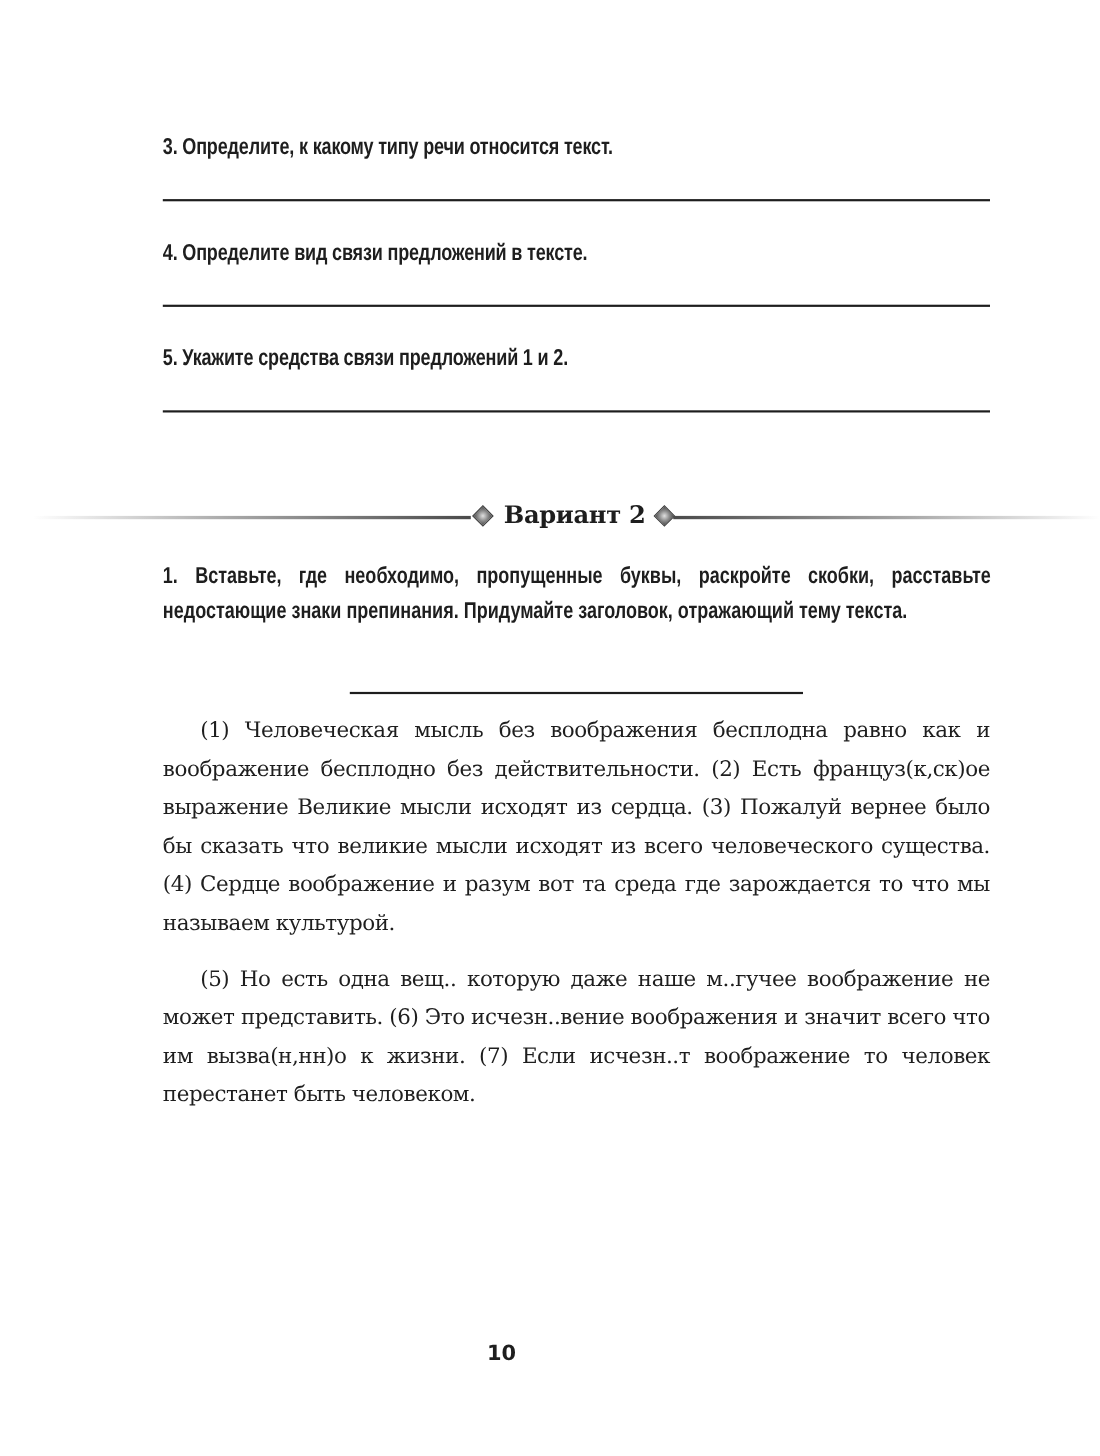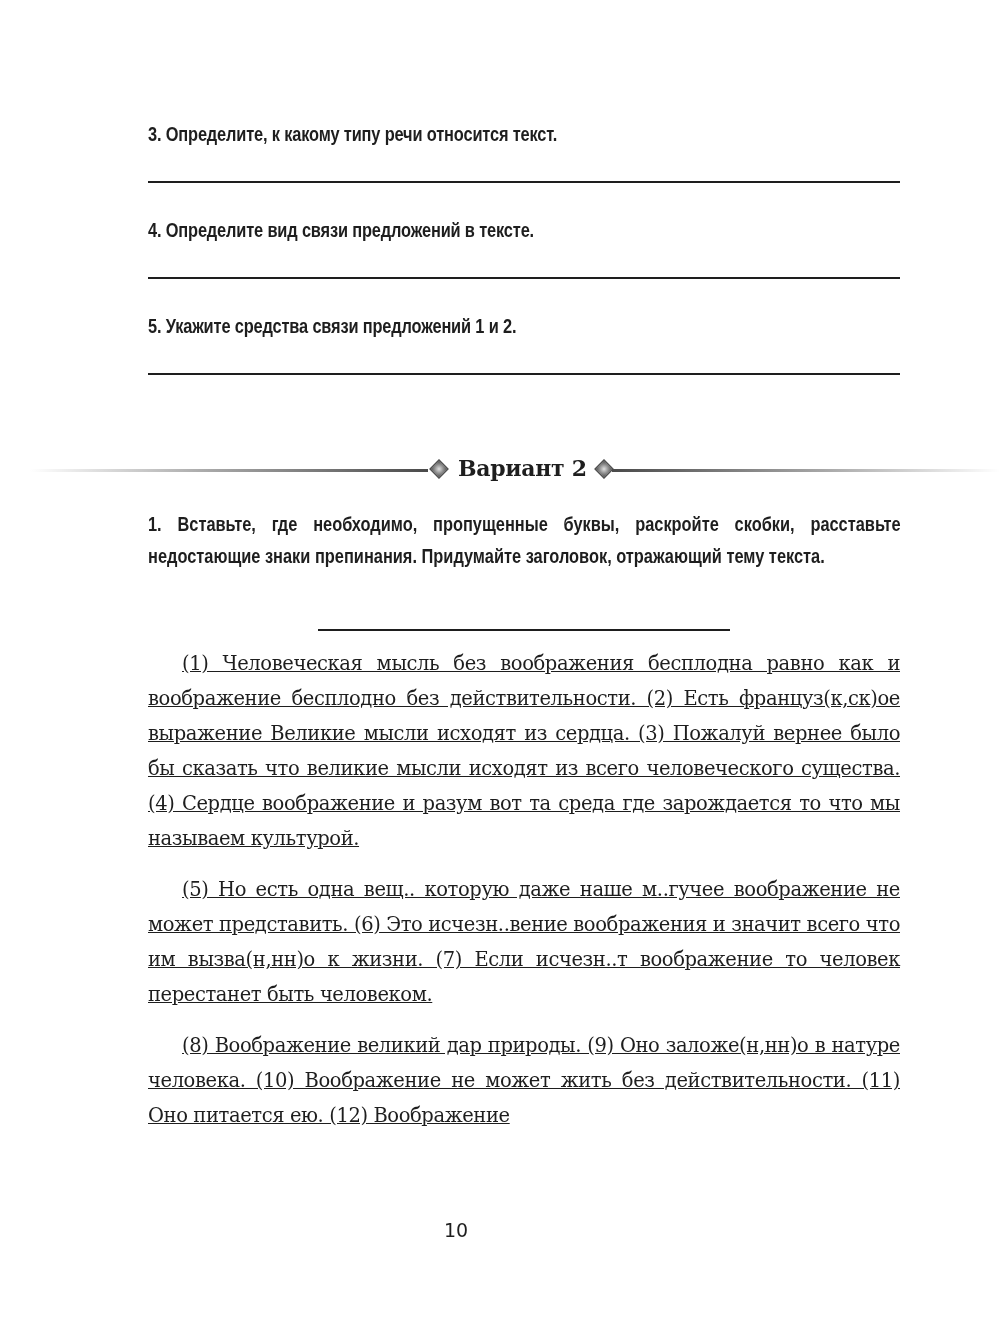--- a/index.html
+++ b/index.html
@@ -36,27 +36,27 @@
   .task1 {
     position: absolute; left: 148px; top: 508px; width: 965px;
     font-family: "Liberation Sans", sans-serif; font-weight: bold; font-size: 21px;
     line-height: 32px; transform: scaleX(0.78); transform-origin: left top;
     text-align: justify; text-align-last: left;
   }
   .title-line { position: absolute; left: 318px; top: 629px; width: 412px; height: 2px; background: #1e1e1e; }
   .body-text {
     position: absolute; left: 148px; top: 646px; width: 752px;
     font-family: "DejaVu Serif", serif; font-size: 19.5px; line-height: 35px;
-    color: #1e1e1e; text-align: justify; letter-spacing: -0.4px; text-decoration: underline;
+    color: #1e1e1e; text-align: justify; letter-spacing: -0.4px;
   }
   .para { margin: 0 0 0 0; text-indent: 34px; }
   .para + .para { margin-top: 16px; }
   .page-number {
     position: absolute; left: 0; width: 912px; top: 1219px; text-align: center;
-    font-family: "DejaVu Sans", sans-serif; font-size: 19px; color: #1e1e1e;
+    font-family: "DejaVu Sans", sans-serif; font-size: 19px; color: #1e1e1e; font-weight: bold;
   }
 </style>
 </head>
 <body>
 
 <div>
   <div class="q" style="top:122px;">3. Определите, к какому типу речи относится текст.</div>
   <div class="answer-line" style="top:181px;"></div>
 </div>
 
@@ -78,16 +78,15 @@
   <div class="rule-right"></div>
 </div>
 
 <div class="task1">1. Вставьте, где необходимо, пропущенные буквы, раскройте скобки, расставьте недостающие знаки препинания. Придумайте заголовок, отражающий тему текста.</div>
 
 <div class="title-line"></div>
 
 <div class="body-text">
   <p class="para">(1) Человеческая мысль без воображения бесплодна равно как и воображение бесплодно без действительности. (2) Есть француз(к,ск)ое выражение Великие мысли исходят из сердца. (3) Пожалуй вернее было бы сказать что великие мысли исходят из всего человеческого существа. (4) Сердце воображение и разум вот та среда где зарождается то что мы называем культурой.</p>
   <p class="para">(5) Но есть одна вещ.. которую даже наше м..гучее воображение не может представить. (6) Это исчезн..вение воображения и значит всего что им вызва(н,нн)о к жизни. (7) Если исчезн..т воображение то человек перестанет быть человеком.</p>
-  <p class="para">(8) Воображение великий дар природы. (9) Оно заложе(н,нн)о в натуре человека. (10) Воображение не может жить без действительности. (11) Оно питается ею. (12) Воображение</p>
 </div>
 
 <div class="page-number">10</div>
 
 </body></html>

